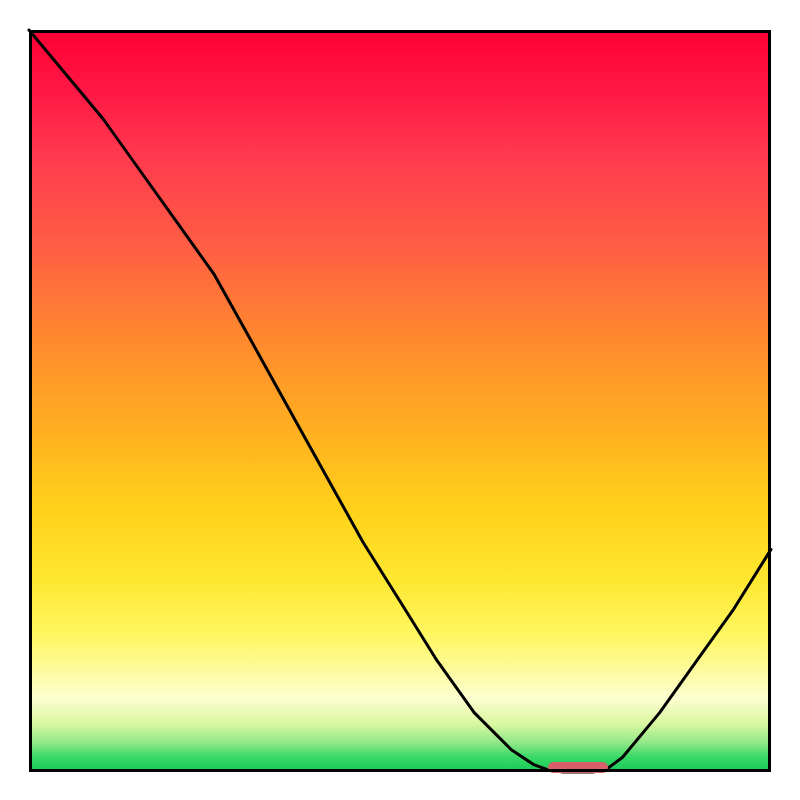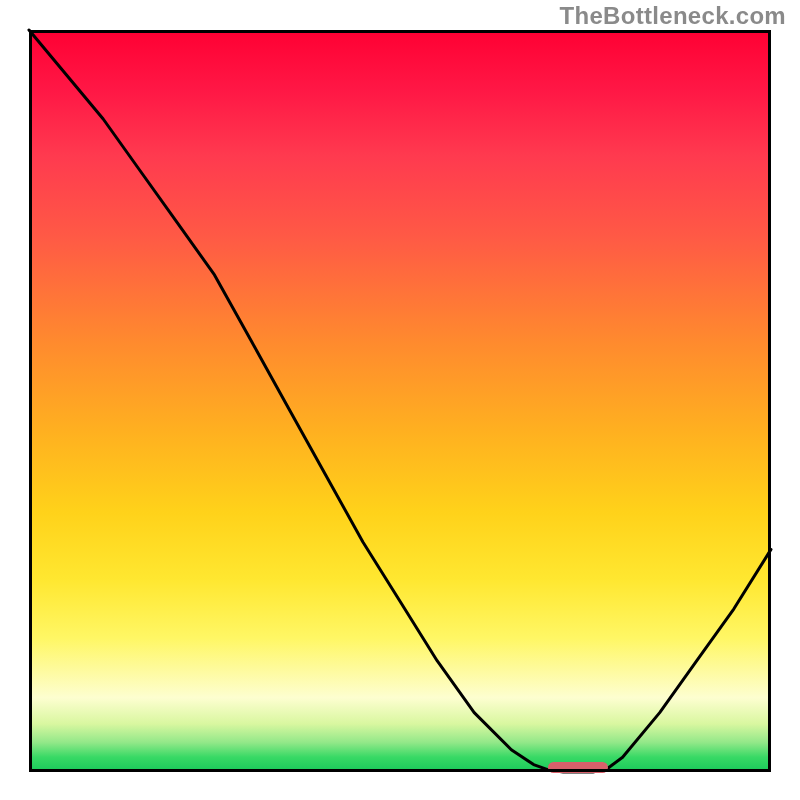--- a/index.html
+++ b/index.html
@@ -82,21 +82,20 @@
     border-radius: 6px;
     background: #d8606b;
     z-index: 2;
   }
 </style>
 </head>
 <body>
 
 <div class="wrapper">
 
-  <div class="watermark">TheBottleneck.com</div>
 
   <div class="plot">
     <div class="gradient"></div>
 
     <svg class="curve-svg" viewBox="0 0 742 742" preserveAspectRatio="none">
       <path d="M0.0 0.0 L37.1 44.5 L74.2 89.0 L111.3 141.0 L148.4 192.9 L185.5 244.9 L222.6 311.6 L259.7 378.4 L296.8 445.2 L333.9 512.0 L371.0 571.3 L408.1 630.7 L445.2 682.6 L482.3 719.7 L504.6 734.6 L519.4 739.8 L534.2 742.0 L549.1 742.0 L563.9 742.0 L578.8 738.3 L593.6 727.2 L630.7 682.6 L667.8 630.7 L704.9 578.8 L742.0 519.4" fill="none" stroke="#000000" stroke-width="3" stroke-linejoin="round" stroke-linecap="round"></path>
     </svg>
 
     <div class="marker" style="left: 519.4px; width: 59.36px; bottom: -1px; background: rgb(216, 96, 107);"></div>
   </div>

